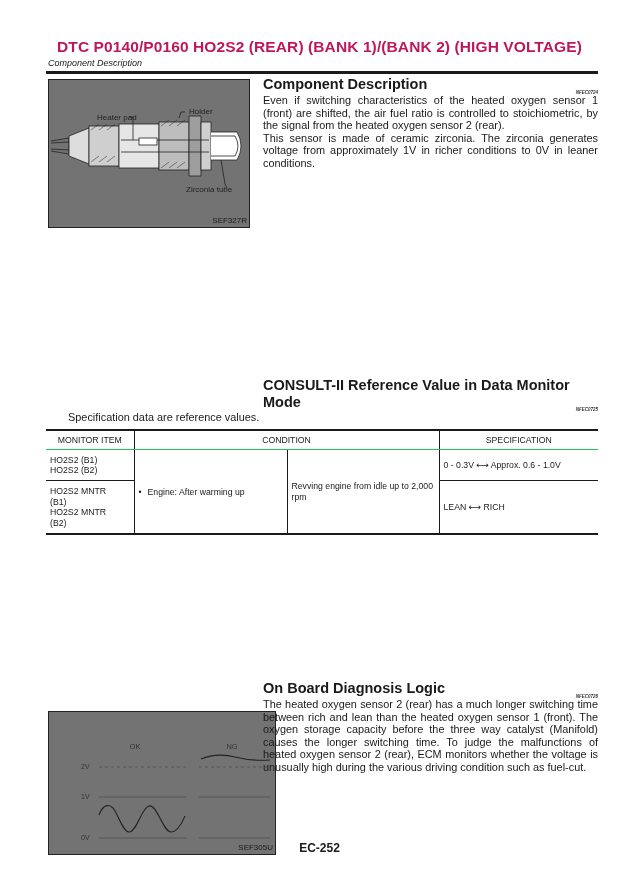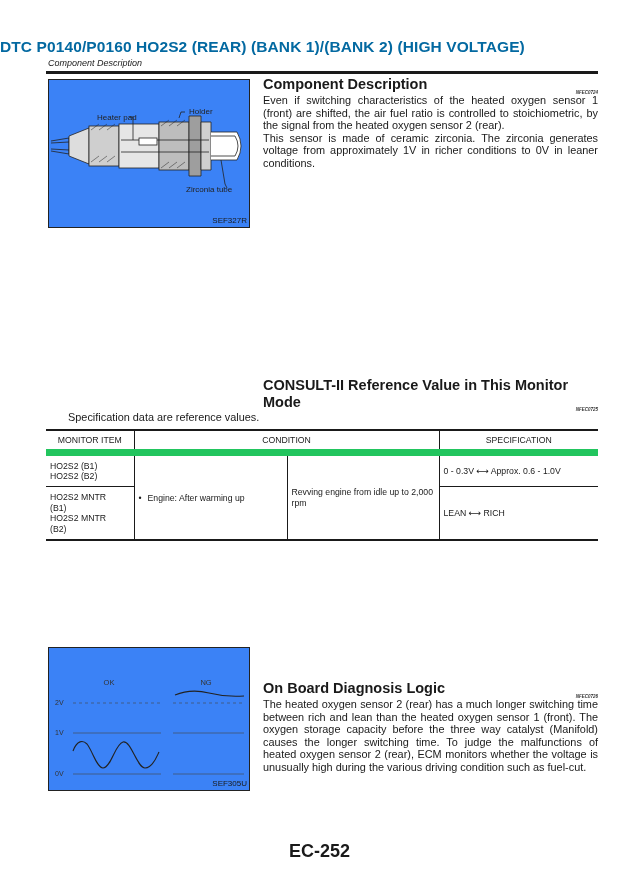--- a/index.html
+++ b/index.html
@@ -1,50 +1,50 @@
 <!DOCTYPE html>
 <html><head>
 <meta charset="utf-8">
 <style>
   html, body { margin: 0; padding: 0; background: #ffffff; }
   body { width: 639px; height: 881px; position: relative; overflow: hidden;
          font-family: "Liberation Sans", sans-serif; color: #1a1a1a; }
   .abs { position: absolute; }
-  .title { left: 0; width: 639px; top: 38px; color: #0369a1;
+  .title { left: 0; width: 639px; top: 38px; text-align: center; color: #be185d;
            font-weight: bold; font-size: 15.5px; letter-spacing: 0.1px; }
   .subhead { left: 48px; top: 58px; font-size: 9px; font-style: italic; }
   .rule { left: 46px; width: 552px; top: 71px; height: 2.5px; background: #1a1a1a; }
-  .figbox { border: 1px solid #222; background: #3b82f6; }
+  .figbox { border: 1px solid #222; background: #737373; }
   .fig1 { left: 48px; top: 79px; width: 200px; height: 147px; }
-  .fig2 { left: 48px; top: 647px; width: 200px; height: 142px; }
+  .fig2 { left: 48px; top: 711px; width: 200px; height: 142px; padding-left: 26px; }
   .figcode { position: absolute; right: 2px; bottom: 2px; font-size: 8px; }
   .h2 { font-weight: bold; font-size: 14.5px; color: #1a1a1a; }
   .tag { font-size: 4.5px; font-style: italic; font-weight: bold; color: #333; text-align: right; }
   .para { font-size: 10.9px; line-height: 12.5px; text-align: justify; }
   .para p { margin: 0; }
   .sec1-h { left: 263px; top: 76px; }
   .sec1-tag { left: 540px; top: 90px; width: 58px; }
   .sec1-p { left: 263px; top: 94px; width: 335px; }
   .sec2-h { left: 263px; top: 377px; width: 335px; line-height: 17px; }
   .sec2-tag { left: 540px; top: 407px; width: 58px; }
   .spec-note { left: 47px; top: 411px; font-size: 10.9px; margin-left: 21px; }
   table.spec { position: absolute; left: 46px; top: 429px; width: 552px; border-collapse: collapse;
                font-size: 8.7px; }
   table.spec td, table.spec th { padding: 0 4px; vertical-align: middle; }
   table.spec { border-top: 2px solid #1a1a1a; border-bottom: 2px solid #1a1a1a; }
-  table.spec th { font-weight: normal; height: 18px; border-bottom: 7px solid #22c55e; text-align: center; }
+  table.spec th { font-weight: normal; height: 18px; border-bottom: 1px solid #22c55e; text-align: center; }
   .vl { border-left: 1.5px solid #1a1a1a; }
   .hl { border-top: 1px solid #1a1a1a; margin-top: 46px; }
   .r1 td { height: 30px; }
   .r2 td { height: 52px; }
   .bullet::before { content: "\2022"; margin-right: 6px; }
   .sec3-h { left: 263px; top: 680px; }
   .sec3-tag { left: 540px; top: 694px; width: 58px; }
   .sec3-p { left: 263px; top: 698px; width: 335px; }
-  .pageno { left: 0; width: 639px; top: 841px; text-align: center; font-weight: bold; font-size: 18px; }
+  .pageno { left: 0; width: 639px; top: 841px; text-align: center; font-weight: bold; font-size: 12px; }
   svg text { font-family: "Liberation Sans", sans-serif; }
 </style>
 </head>
 <body>
 
 <div class="abs title">DTC P0140/P0160 HO2S2 (REAR) (BANK 1)/(BANK 2) (HIGH VOLTAGE)</div>
 <div class="abs subhead">Component Description</div>
 <div class="abs rule"></div>
 
 <div class="abs figbox fig1">
@@ -82,21 +82,21 @@
   <span class="figcode">SEF327R</span>
 </div>
 
 <div class="abs h2 sec1-h">Component Description</div>
 <div class="abs tag sec1-tag">NFEC0724</div>
 <div class="abs para sec1-p">
   <p>Even if switching characteristics of the heated oxygen sensor 1 (front) are shifted, the air fuel ratio is controlled to stoichiometric, by the signal from the heated oxygen sensor 2 (rear).</p>
   <p>This sensor is made of ceramic zirconia. The zirconia generates voltage from approximately 1V in richer conditions to 0V in leaner conditions.</p>
 </div>
 
-<div class="abs h2 sec2-h">CONSULT-II Reference Value in This Monitor Mode</div>
+<div class="abs h2 sec2-h">CONSULT-II Reference Value in Data Monitor Mode</div>
 <div class="abs tag sec2-tag">NFEC0725</div>
 <div class="abs spec-note">Specification data are reference values.</div>
 
 <table class="spec">
   <colgroup>
       <col style="width:88px">
       <col style="width:153px">
       <col style="width:152px">
       <col style="width:159px">
     </colgroup>

